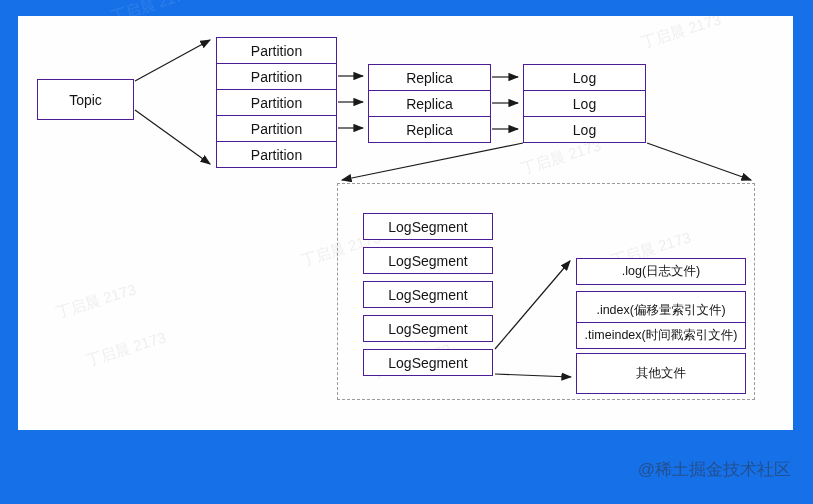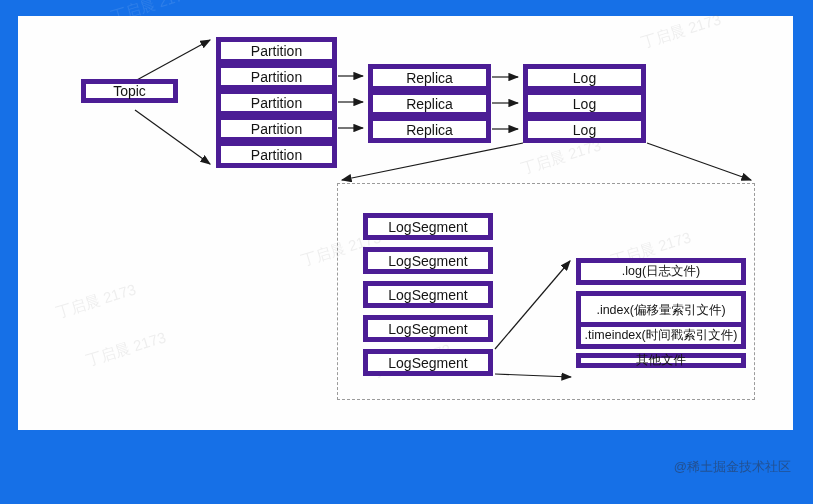--- a/index.html
+++ b/index.html
@@ -23,21 +23,21 @@
 
   .arrows {
     position: absolute;
     left: 0; top: 0;
     pointer-events: none;
   }
 
   .node {
     position: absolute;
     background: #ffffff;
-    border: 5px solid #4c1d95;
+    border: 1px solid #4c1d95;
     display: flex;
     align-items: center;
     justify-content: center;
     font-size: 14px;
     color: #141414;
     white-space: nowrap;
   }
 
   .node.file { font-size: 12.5px; }
 
@@ -67,21 +67,21 @@
     color: rgba(125,125,125,0.12);
     transform: rotate(-17deg);
     white-space: nowrap;
     pointer-events: none;
   }
   .wm-blue { color: rgba(255,255,255,0.10); }
 
   .community-wm {
     position: absolute;
     right: 22px; top: 458px;
-    font-size: 13px;
+    font-size: 17px;
     color: rgba(45,55,75,0.55);
     white-space: nowrap;
   }
 </style>
 </head>
 <body>
 
 <div class="stage">
 
   <div class="canvas"></div>
@@ -118,21 +118,21 @@
       <line x1="492" y1="129" x2="518" y2="129"></line>
 
       <line x1="523" y1="143" x2="342" y2="180"></line>
       <line x1="647" y1="143" x2="751" y2="180"></line>
 
       <line x1="495" y1="349" x2="570" y2="261"></line>
       <line x1="495" y1="374" x2="571" y2="377"></line>
     </g>
   </svg>
 
-  <div class="node" style="left:37px; top:79px; width:97px; height:24px;margin-left:44px;">Topic</div>
+  <div class="node" style="left:37px; top:79px; width:97px; height:41px;">Topic</div>
 
   <div class="node" style="left:216px; top:37px;  width:121px; height:27px;">Partition</div>
   <div class="node" style="left:216px; top:63px;  width:121px; height:27px;">Partition</div>
   <div class="node" style="left:216px; top:89px;  width:121px; height:27px;">Partition</div>
   <div class="node" style="left:216px; top:115px; width:121px; height:27px;">Partition</div>
   <div class="node" style="left:216px; top:141px; width:121px; height:27px;">Partition</div>
 
   <div class="node" style="left:368px; top:64px;  width:123px; height:27px;">Replica</div>
   <div class="node" style="left:368px; top:90px;  width:123px; height:27px;">Replica</div>
   <div class="node" style="left:368px; top:116px; width:123px; height:27px;">Replica</div>
@@ -143,18 +143,18 @@
 
   <div class="node" style="left:363px; top:213px; width:130px; height:27px;">LogSegment</div>
   <div class="node" style="left:363px; top:247px; width:130px; height:27px;">LogSegment</div>
   <div class="node" style="left:363px; top:281px; width:130px; height:27px;">LogSegment</div>
   <div class="node" style="left:363px; top:315px; width:130px; height:27px;">LogSegment</div>
   <div class="node" style="left:363px; top:349px; width:130px; height:27px;">LogSegment</div>
 
   <div class="node file" style="left:576px; top:258px; width:170px; height:27px;">.log(日志文件)</div>
   <div class="node file" style="left:576px; top:291px; width:170px; height:39px;">.index(偏移量索引文件)</div>
   <div class="node file" style="left:576px; top:322px; width:170px; height:27px;">.timeindex(时间戳索引文件)</div>
-  <div class="node file" style="left:576px; top:353px; width:170px; height:15px;">其他文件</div>
+  <div class="node file" style="left:576px; top:353px; width:170px; height:41px;">其他文件</div>
 
 
   <div class="community-wm">@稀土掘金技术社区</div>
 
 </div>
 
 </body></html>

